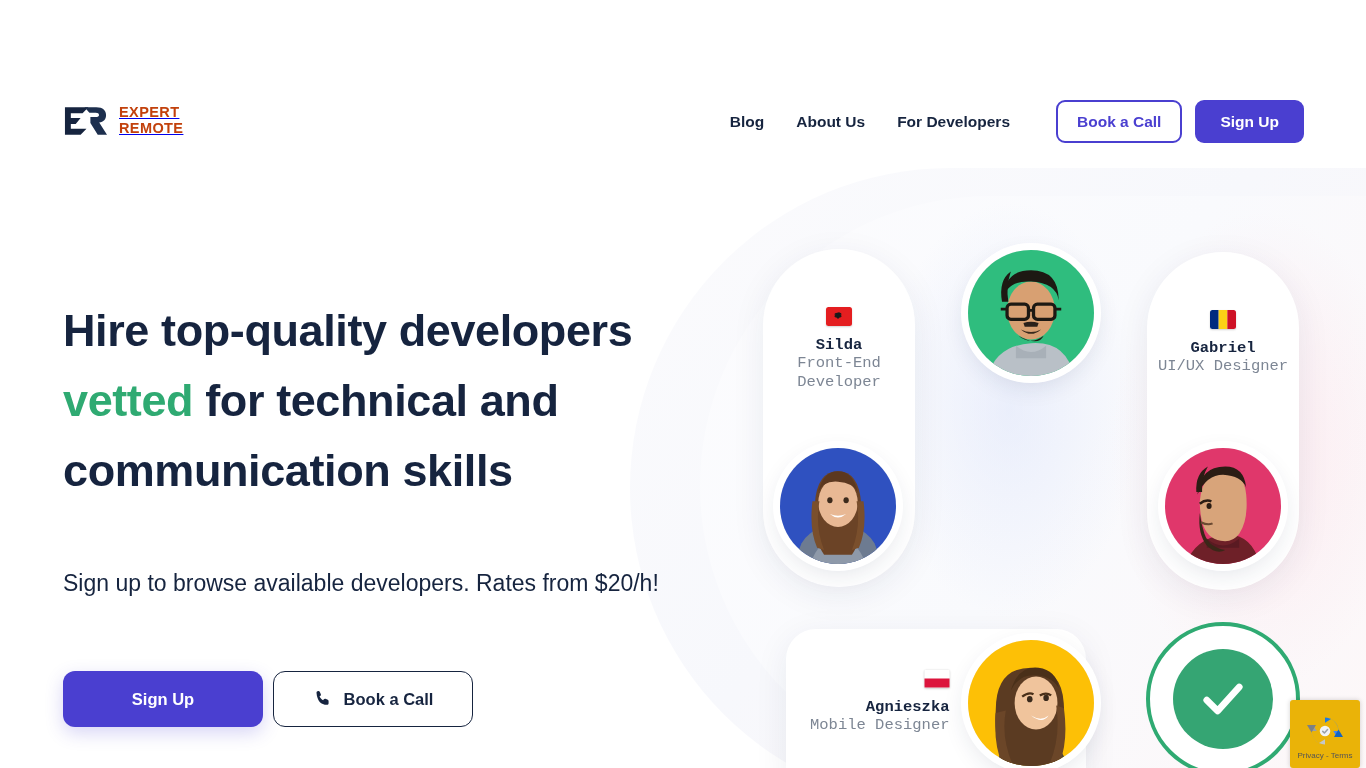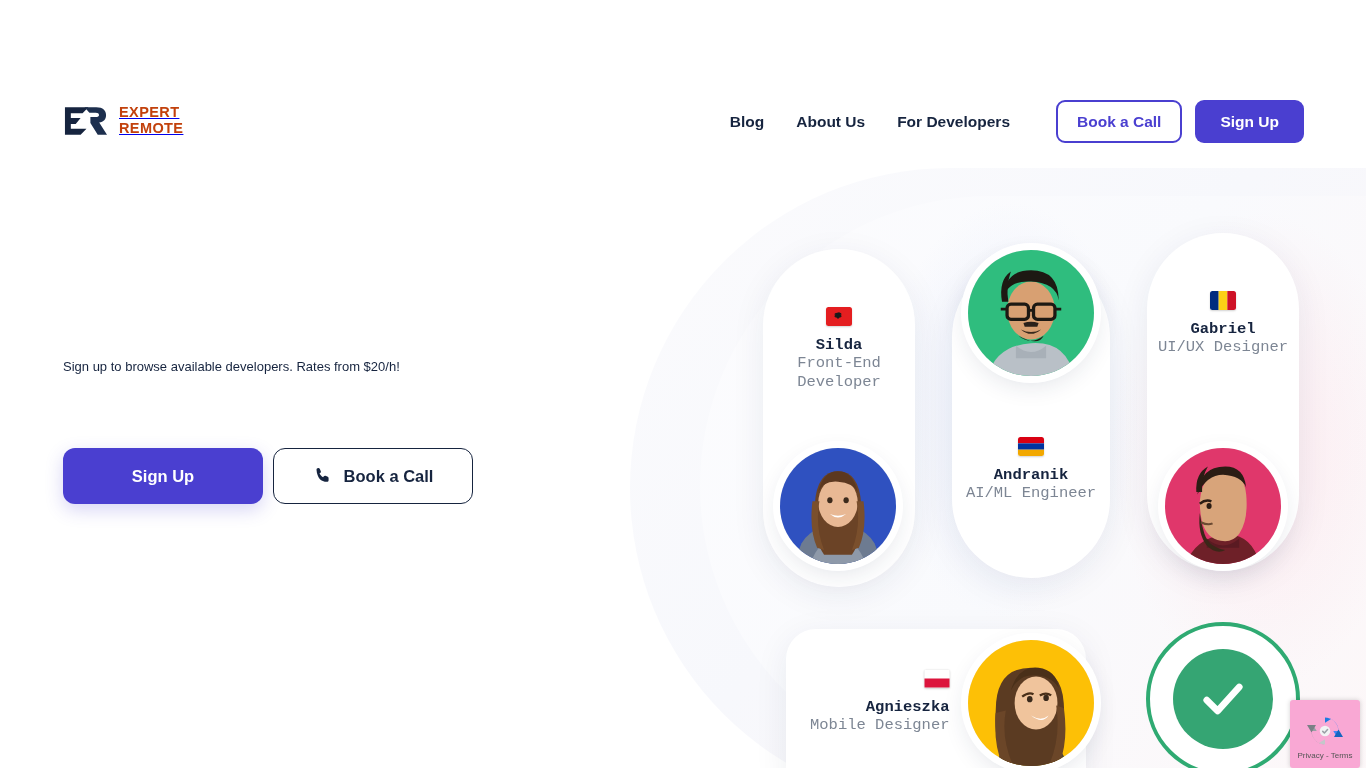--- a/index.html
+++ b/index.html
@@ -121,21 +121,21 @@
     font-size: 45px;
     font-weight: bold;
     line-height: 1.55;
     color: #16243f;
     letter-spacing: -0.4px;
   }
   .hl-accent { color: #2faa72; }
 
   .subtext {
     margin-top: 62px;
-    font-size: 13px;
+    font-size: 23px;
     color: #16243f;
     line-height: 1.4;
   }
 
   .cta-row { margin-top: 72px; display: flex; align-items: center; }
   .btn-signup-hero {
     width: 200px; height: 56px;
     border: none; border-radius: 12px;
     background: #4a3fd0;
     color: #fff;
@@ -161,21 +161,21 @@
   
   .cards { position: absolute; left: 0; top: 0; width: 1366px; height: 768px; z-index: 8; font-family: Liberation Mono, monospace; }
 
   .card {
     position: absolute;
     background: #ffffff;
     box-shadow: 0 8px 34px rgba(30,40,80,.075);
   }
   .card-silda    { left: 763px;  top: 249px; width: 152px;  height: 338px; border-radius: 76px; }
   .card-andranik { left: 952px;  top: 258px; width: 158px;  height: 320px; border-radius: 79px; }
-  .card-gabriel  { left: 1147px; top: 233px; width: 152px;  height: 338px; border-radius: 76px; }
+  .card-gabriel  { left: 1147px; top: 252px; width: 152px;  height: 338px; border-radius: 76px; }
   .card-agni     { left: 786px;  top: 629px; width: 300px;  height: 170px; border-radius: 30px; }
 
   .card-body { position: absolute; left: 0; right: 0; text-align: center; }
   .flag {
     width: 26px; height: 19px;
     display: inline-block;
     border-radius: 2.5px;
     overflow: hidden;
     box-shadow: 0 1px 2px rgba(0,0,0,.18);
     position: relative;
@@ -225,21 +225,21 @@
     background: #35a573;
     display: flex; align-items: center; justify-content: center;
   }
   .check-glyph { width: 52px; height: 52px; display: block; }
 
   
   .recaptcha {
     position: absolute;
     right: 6px; bottom: 0px;
     width: 70px; height: 68px;
-    background: #f9a8d4;
+    background: #eab308;
     border-radius: 3px;
     box-shadow: 0 0 5px rgba(0,0,0,.18);
     z-index: 40;
     display: flex; flex-direction: column;
     align-items: center; justify-content: center;
     padding-top: 4px;
   }
   .recap-icon { width: 36px; height: 36px; display: block; }
   .recap-text {
     font-size: 8px;
@@ -275,20 +275,25 @@
     <a class="nav-link" href="#">Blog</a>
     <a class="nav-link" href="#">About Us</a>
     <a class="nav-link" href="#">For Developers</a>
     <button class="btn-outline-nav">Book a Call</button>
     <button class="btn-solid-nav">Sign Up</button>
   </nav>
 
 </header>
 
 <section class="hero-left">
+  <h1 class="headline">
+    <span>Hire top-quality developers</span>
+    <span class="hl-accent">vetted</span>
+    <span>for technical and communication skills</span>
+  </h1>
 
   <p class="subtext">Sign up to browse available developers. Rates from $20/h!</p>
 
   <div class="cta-row">
     <button class="btn-signup-hero">Sign Up</button>
     <button class="btn-book-hero">
       <svg class="phone-icon" viewBox="0 0 24 24">
         <path d="M6.6 2.5c.7 0 1.3.4 1.6 1l1.2 2.7c.3.7.1 1.5-.5 2l-1.1.9c.9 1.9 2.4 3.4 4.3 4.3l.9-1.1c.5-.6 1.3-.8 2-.5l2.7 1.2c.6.3 1 .9 1 1.6v2.4c0 1.1-.9 2-2 2C9.6 19 5 14.4 4.2 4.5c0-1.1.9-2 2-2z" fill="#16243f"></path>
       </svg>
       <span>Book a Call</span>
@@ -320,33 +325,20 @@
       <ellipse cx="50" cy="47" rx="17" ry="21" fill="#e8b894"></ellipse>
       <path d="M33 38 q4-18 17-18 t17 18 q-4-8-17-9 t-17 9z" fill="#5c3820"></path>
       <ellipse cx="43" cy="45" rx="2.3" ry="2.6" fill="#3c2a1c"></ellipse>
       <ellipse cx="57" cy="45" rx="2.3" ry="2.6" fill="#3c2a1c"></ellipse>
       <path d="M43 57 q7 6 14 0 q-7 3-14 0z" fill="#fff"></path>
       <path d="M28 46 q-3 24 4 40 l6 2 q-8-20-4-42z" fill="#7a4f2c"></path>
       <path d="M72 46 q3 24 -4 40 l-6 2 q8-20 4-42z" fill="#7a4f2c"></path>
     </svg>
   </div>
 
-  <div class="card card-andranik">
-    <div class="card-body" style="top:179px;">
-      <span class="flag">
-        <svg viewBox="0 0 26 19" style="width:100%;height:100%;display:block;">
-          <rect width="26" height="6.34" y="0" fill="#d90012"></rect>
-          <rect width="26" height="6.34" y="6.34" fill="#0033a0"></rect>
-          <rect width="26" height="6.34" y="12.67" fill="#f2a800"></rect>
-        </svg>
-      </span>
-      <div class="dev-name">Andranik</div>
-      <div class="dev-role">AI/ML Engineer</div>
-    </div>
-  </div>
   <div class="avatar avatar-ring av-andranik">
     <svg class="av-svg" viewBox="0 0 100 100">
       <rect width="100" height="100" fill="#2fbd7e"></rect>
       <path d="M16 100 q6-24 34-26 t34 26z" fill="#b9c0c7"></path>
       <path d="M38 76 q12 10 24 0 l0 10 -24 0z" fill="#a8b0b8"></path>
       <ellipse cx="50" cy="48" rx="19" ry="23" fill="#d8a072"></ellipse>
       <path d="M28 40 q0-24 22-24 t22 24 q-2-14-22-15 t-22 15z" fill="#1d1913"></path>
       <path d="M27 41 q-3-17 7-24 q-4 12 -2 24z" fill="#1d1913"></path>
       <rect x="31" y="43" width="17" height="12" rx="3" fill="none" stroke="#1d1913" stroke-width="2.6"></rect>
       <rect x="52" y="43" width="17" height="12" rx="3" fill="none" stroke="#1d1913" stroke-width="2.6"></rect>

